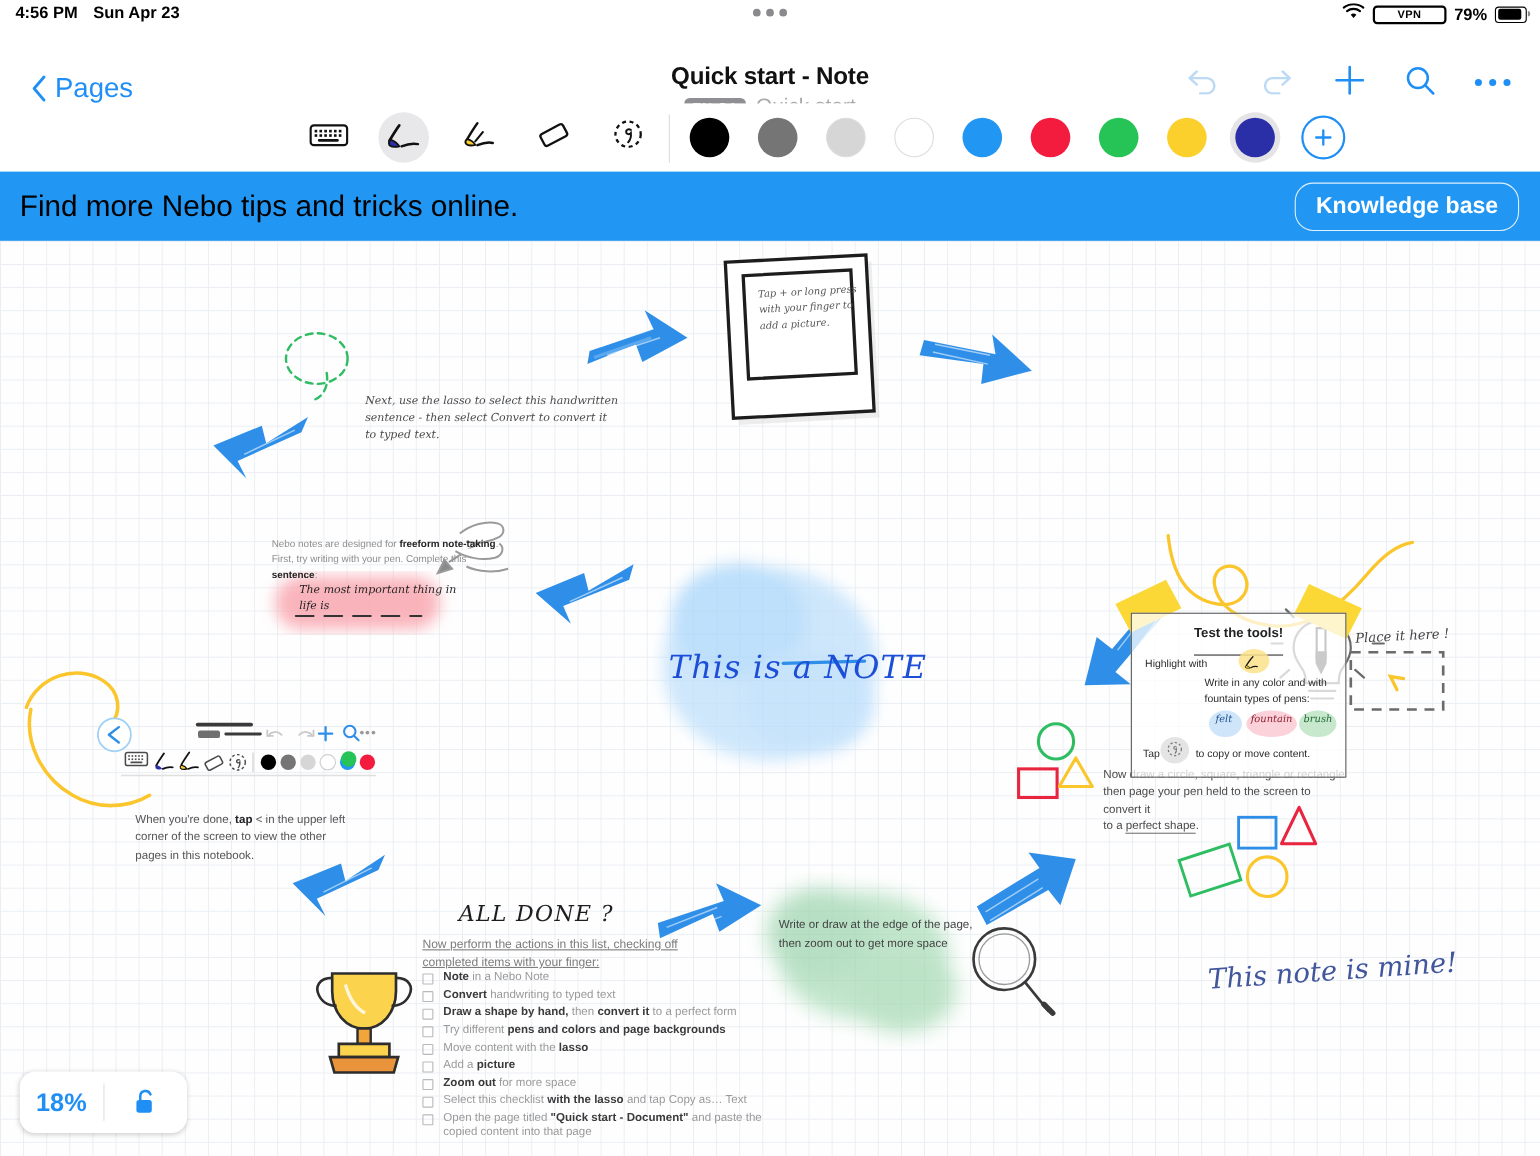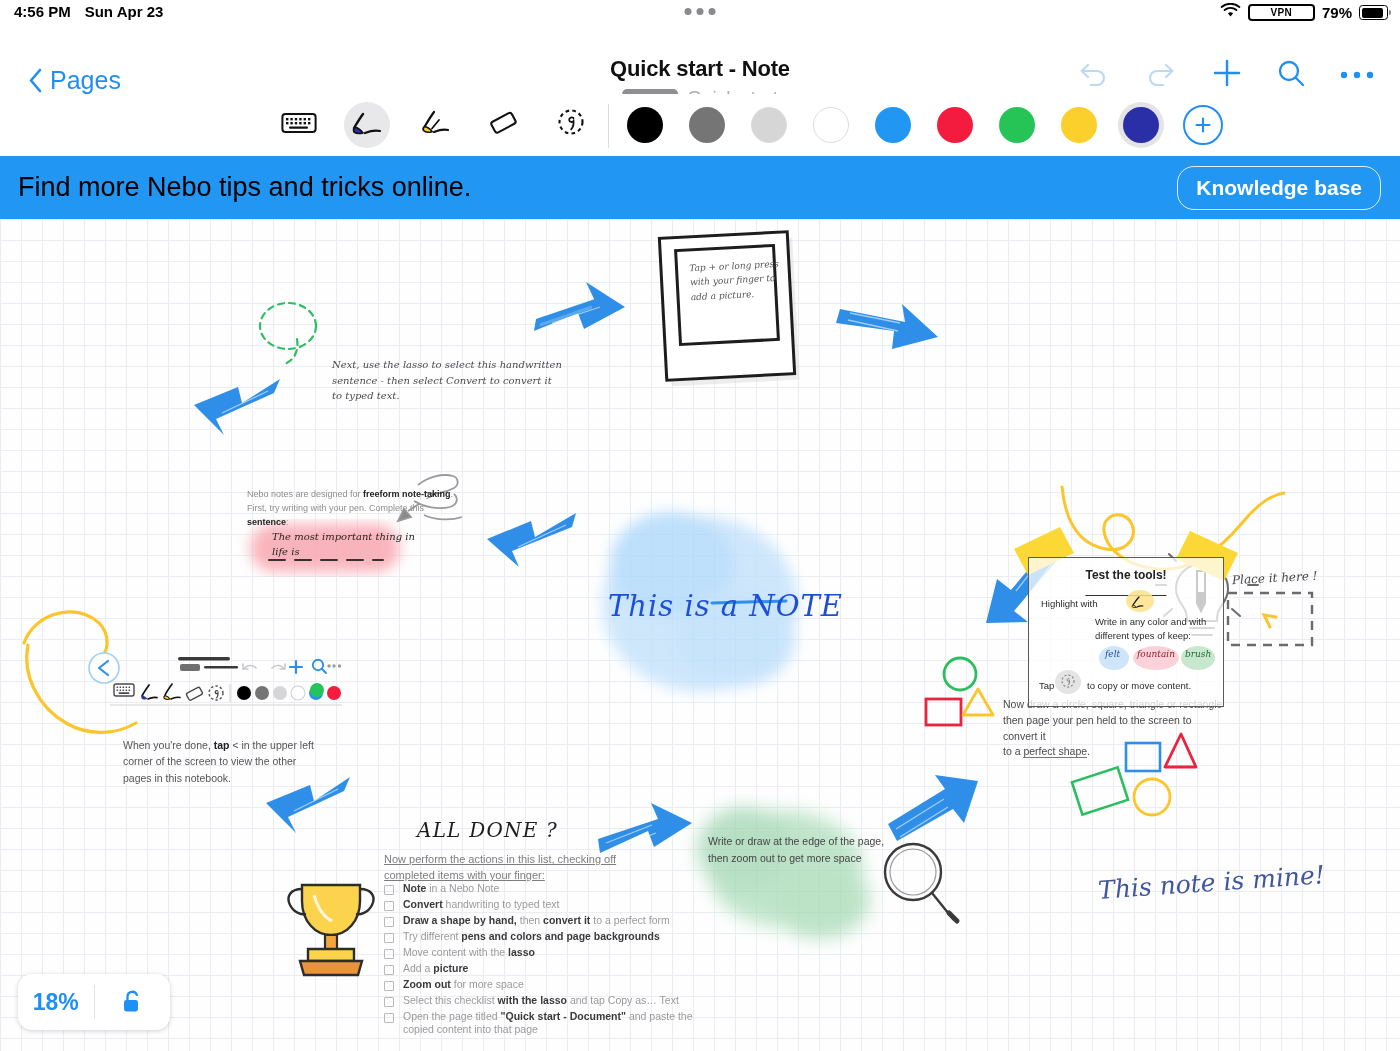--- a/index.html
+++ b/index.html
@@ -559,21 +559,21 @@
     <div class="card">
       <div class="card-title">Test the tools!</div>
       <div class="card-t" style="left:12px;top:40px;">Highlight with</div>
       <div style="position:absolute;left:97px;top:32px;width:28px;height:22px;border-radius:50%;background:#fbe28a;opacity:.85;"></div>
       <svg style="position:absolute;left:101px;top:36px;" width="18" height="14" viewBox="0 0 18 14">
           <path d="M3 11c2-3 4-6 6-8" stroke="#111" stroke-width="1.2" fill="none" stroke-linecap="round"></path>
           <path d="M3 11c1.4.4 2.8 1.3 3.5 2.4-2 .5-3.6.2-4.3-.6-.3-.6 0-1.3.8-1.8z" fill="#fbd02c" stroke="#111" stroke-width=".8"></path>
           <path d="M7 13c2-1 4-1.4 6-1" stroke="#111" stroke-width="1.1" fill="none" stroke-linecap="round"></path>
         </svg>
       <div class="card-t" style="left:66px;top:58px;">Write in any color and with</div>
-      <div class="card-t" style="left:66px;top:72px;">different types of keep:</div>
+      <div class="card-t" style="left:66px;top:72px;">fountain types of pens:</div>
 
       <div style="position:absolute;left:70px;top:88px;width:30px;height:24px;border-radius:50%;background:#cfe6fa;"></div>
       <div class="hand" style="position:absolute;left:76px;top:91px;font-size:9px;color:#1f4f8f;">felt</div>
       <div style="position:absolute;left:104px;top:88px;width:46px;height:24px;border-radius:50%;background:#fbd2da;"></div>
       <div class="hand" style="position:absolute;left:108px;top:91px;font-size:9px;color:#8f2032;">fountain</div>
       <div style="position:absolute;left:152px;top:88px;width:34px;height:24px;border-radius:50%;background:#c8e8ce;"></div>
       <div class="hand" style="position:absolute;left:156px;top:91px;font-size:9px;color:#1e6b34;">brush</div>
 
       <div class="card-t" style="left:10px;top:122px;">Tap</div>
       <div style="position:absolute;left:26px;top:112px;width:26px;height:24px;border-radius:50%;background:#e4e4e4;"></div>

